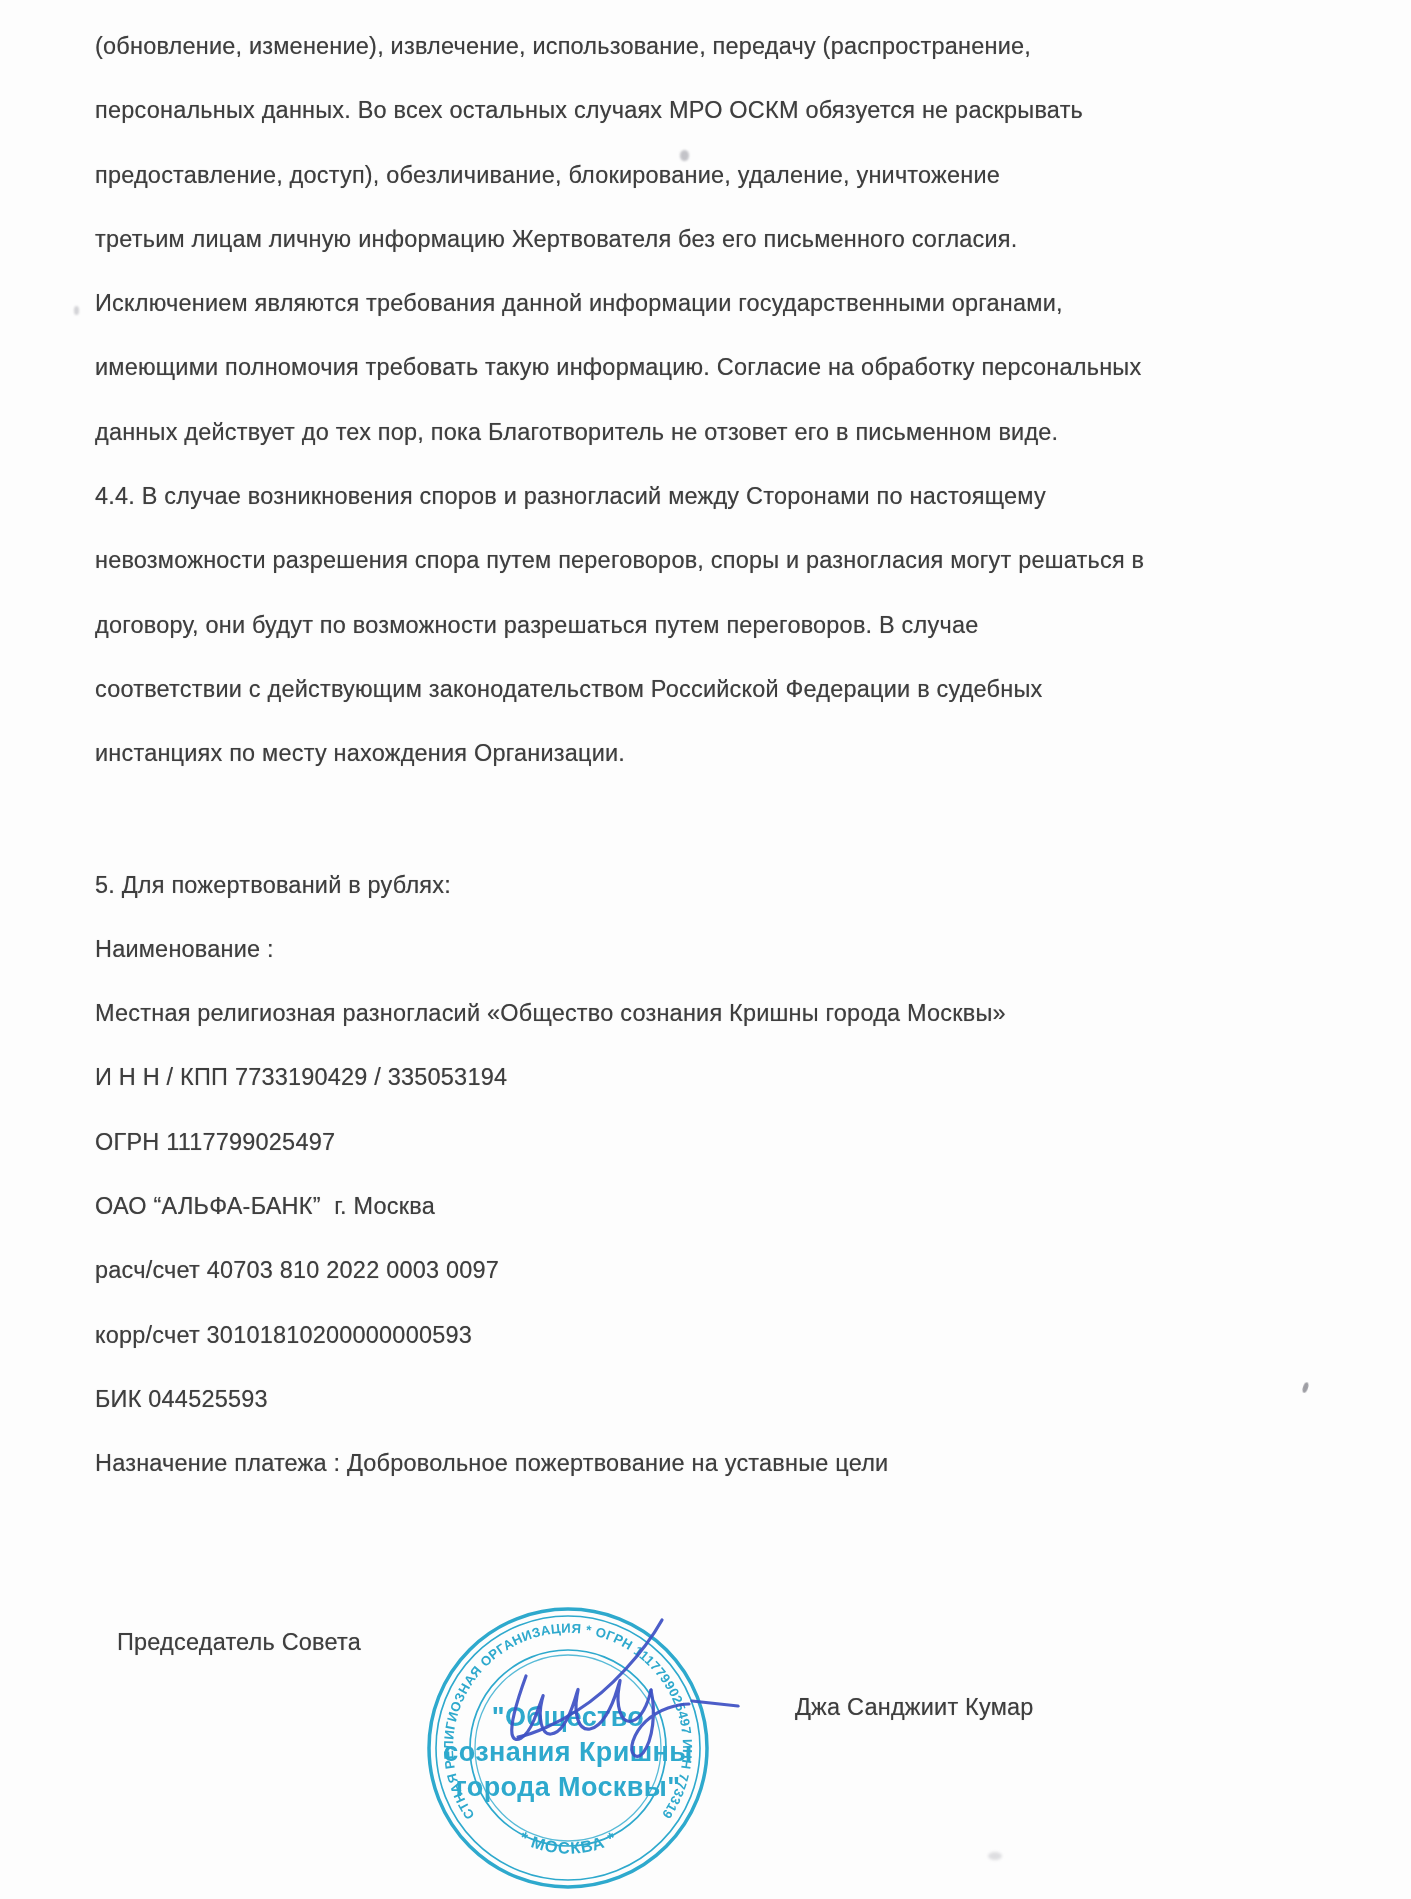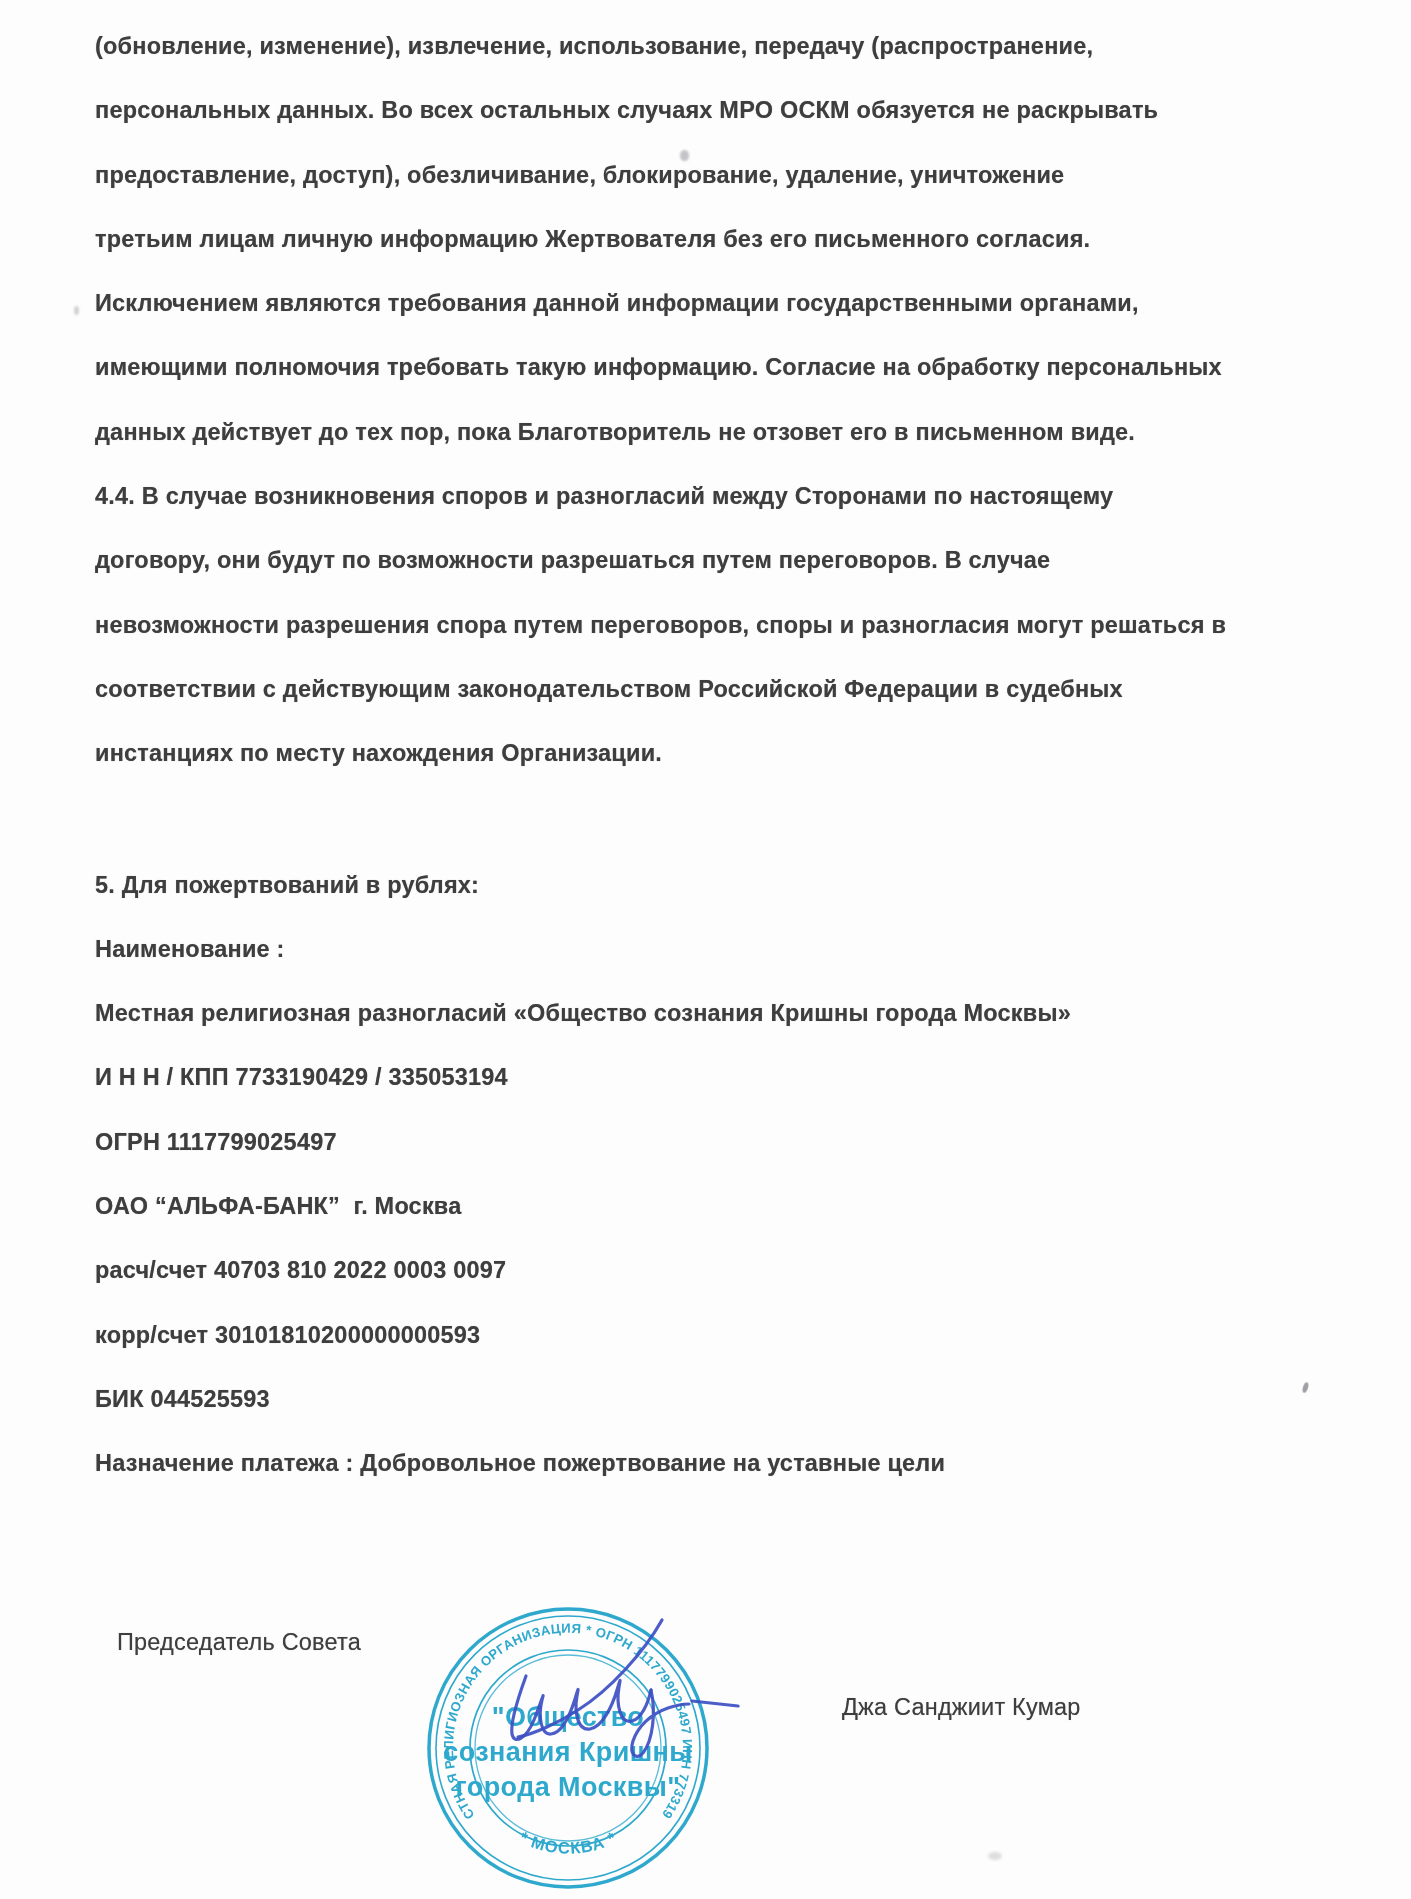--- a/index.html
+++ b/index.html
@@ -10,38 +10,38 @@
   }
   html,body{margin:0;padding:0;background:#fff;}
   .page{
     position:relative;
     width:1411px;height:1899px;
     background:var(--page_background);
     overflow:hidden;
     font-family:"Liberation Sans", sans-serif;
     color:var(--ink);
   }
-  .text-block{position:absolute;left:95px;top:14px;right:46px;font-weight:bold;}
+  .text-block{position:absolute;left:95px;top:14px;right:46px;}
   .line{
     height:64.3px;line-height:64.3px;
     font-size:23.5px;
     letter-spacing:0.2px;
     white-space:pre;
     text-shadow:0 0 0.7px rgba(62,62,62,0.55);
   }
   .section-start{margin-top:67px;}
   .footer-label{
     position:absolute;
     font-size:23.5px;
     letter-spacing:0.2px;
     text-shadow:0 0 0.7px rgba(62,62,62,0.55);
     white-space:pre;
   }
   .footer-left{left:117px;top:1629px;}
-  .footer-right{left:842px;top:1694px;text-align:center;}
+  .footer-right{left:795px;top:1694px;text-align:center;}
   .stamp-svg{position:absolute;left:418px;top:1598px;opacity:0.92;}
   .stamp-ring{fill:none;stroke:var(--stamp);}
   .stamp-text{fill:var(--stamp);font-family:"Liberation Sans", sans-serif;font-weight:bold;}
   .ring-caption{font-size:13.2px;letter-spacing:0.4px;}
   .bottom-caption{font-size:16.5px;letter-spacing:1px;}
   .center-caption{font-size:27px;text-anchor:middle;letter-spacing:0.4px;}
   .signature-svg{position:absolute;left:430px;top:1590px;}
   .signature-svg path{fill:none;stroke:var(--signature);stroke-width:3.2;stroke-linecap:round;opacity:0.92;}
   .speck{position:absolute;border-radius:50%;}
   .speck-1{left:680px;top:150px;width:9px;height:11px;background:rgba(125,125,135,0.45);filter:blur(1px);}
@@ -56,22 +56,22 @@
 
   <div class="text-block">
     <div class="line">(обновление, изменение), извлечение, использование, передачу (распространение,</div>
     <div class="line">персональных данных. Во всех остальных случаях МРО ОСКМ обязуется не раскрывать</div>
     <div class="line">предоставление, доступ), обезличивание, блокирование, удаление, уничтожение</div>
     <div class="line">третьим лицам личную информацию Жертвователя без его письменного согласия.</div>
     <div class="line">Исключением являются требования данной информации государственными органами,</div>
     <div class="line">имеющими полномочия требовать такую информацию. Согласие на обработку персональных</div>
     <div class="line">данных действует до тех пор, пока Благотворитель не отзовет его в письменном виде.</div>
     <div class="line">4.4. В случае возникновения споров и разногласий между Сторонами по настоящему</div>
+    <div class="line">невозможности разрешения спора путем переговоров, споры и разногласия могут решаться в</div>
     <div class="line">договору, они будут по возможности разрешаться путем переговоров. В случае</div>
-    <div class="line">невозможности разрешения спора путем переговоров, споры и разногласия могут решаться в</div>
     <div class="line">соответствии с действующим законодательством Российской Федерации в судебных</div>
     <div class="line">инстанциях по месту нахождения Организации.</div>
     <div class="line section-start">5. Для пожертвований в рублях:</div>
     <div class="line">Наименование :</div>
     <div class="line">Местная религиозная разногласий «Общество сознания Кришны города Москвы»</div>
     <div class="line">И Н Н / КПП 7733190429 / 335053194</div>
     <div class="line">ОГРН 1117799025497</div>
     <div class="line">ОАО “АЛЬФА-БАНК”  г. Москва</div>
     <div class="line">расч/счет 40703 810 2022 0003 0097</div>
     <div class="line">корр/счет 30101810200000000593</div>

